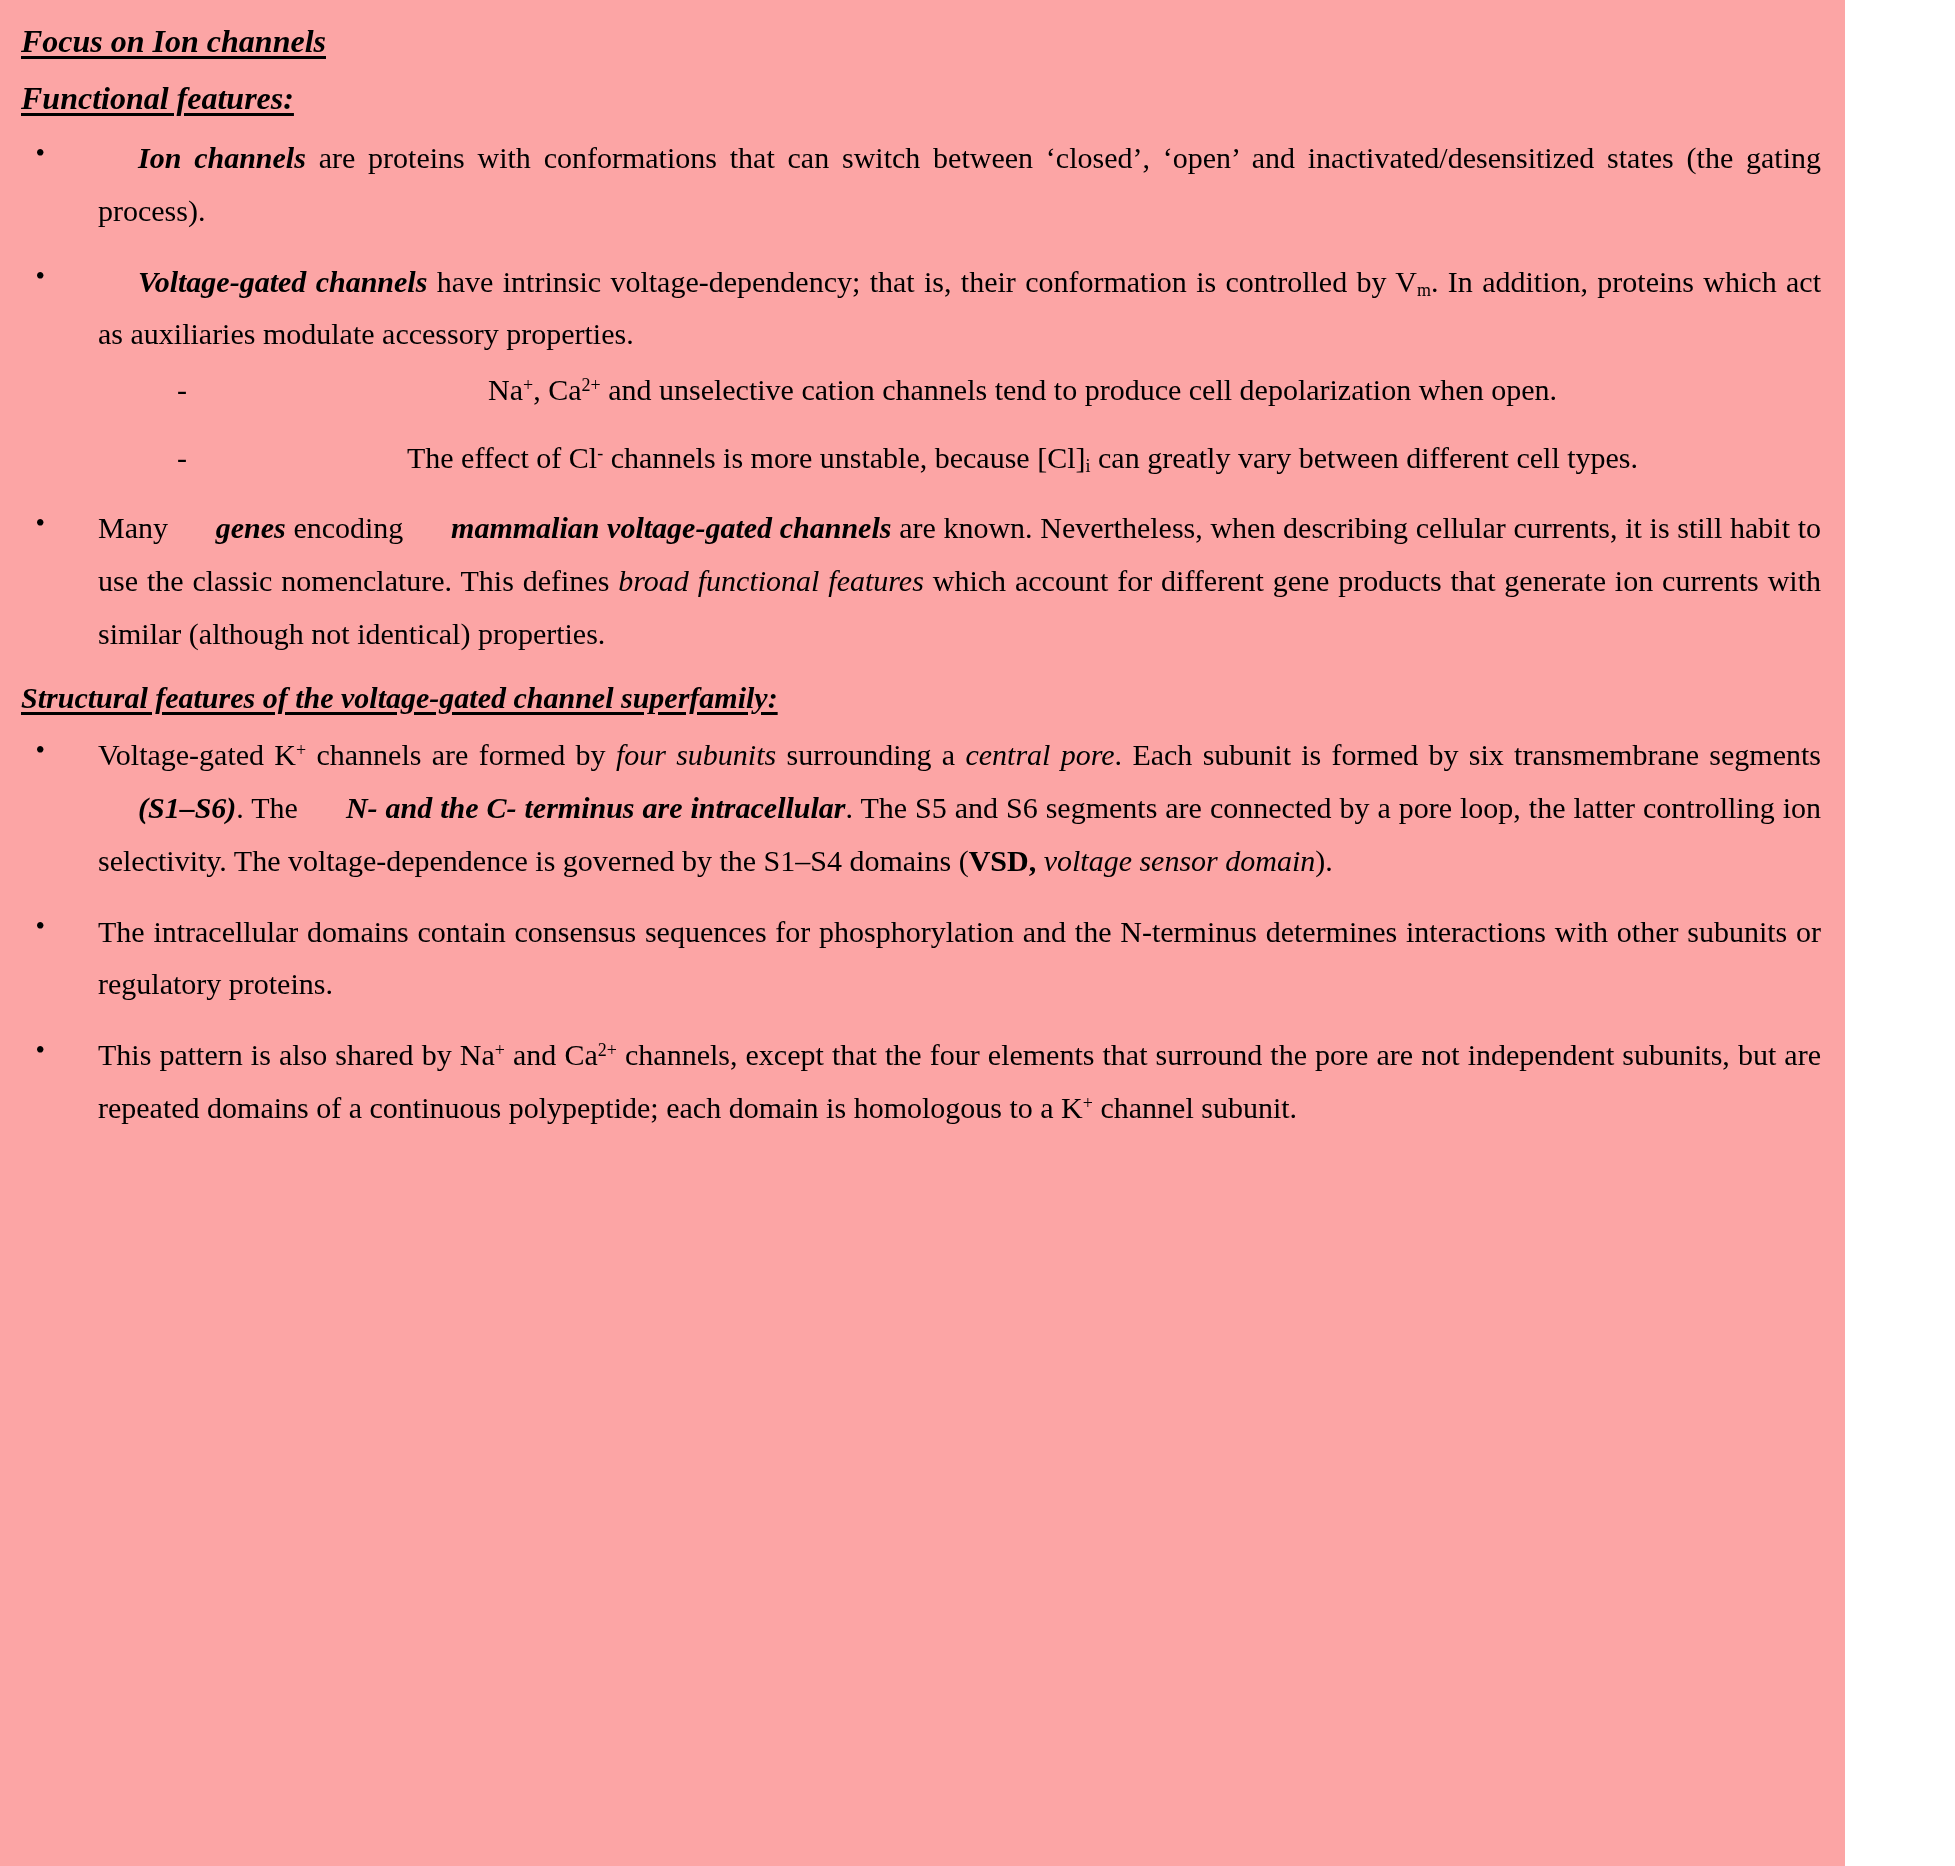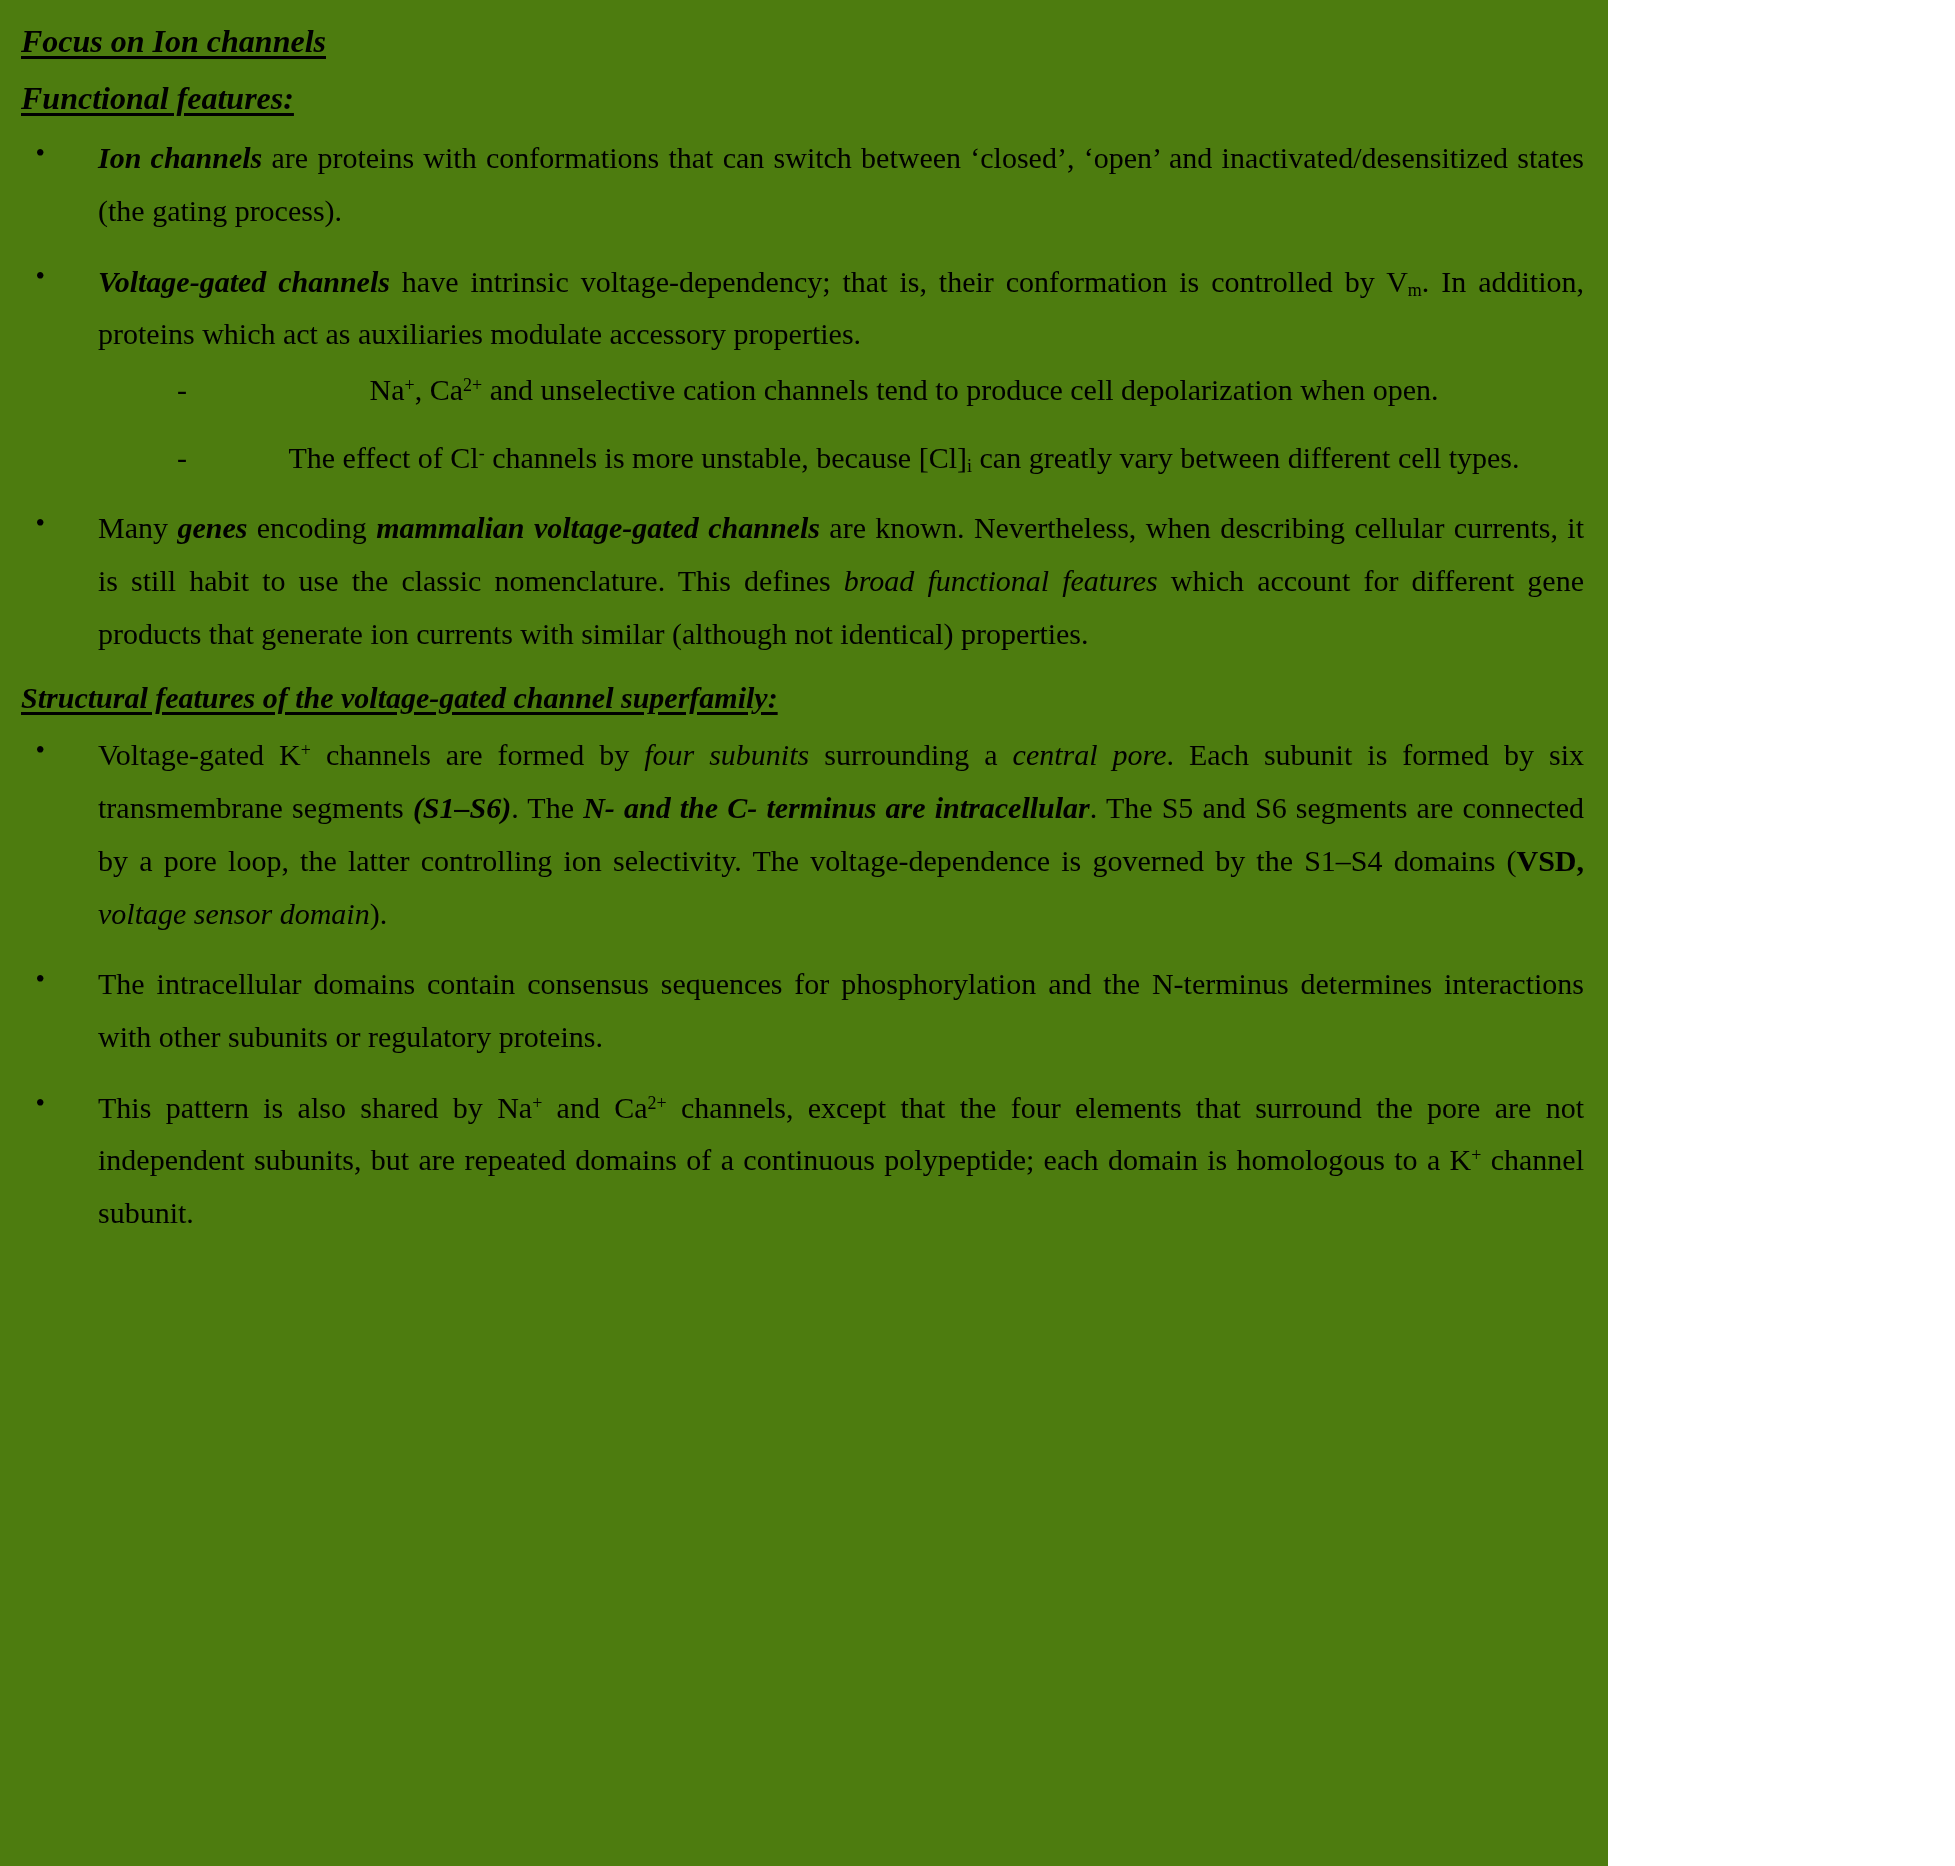--- a/index.html
+++ b/index.html
@@ -9,24 +9,24 @@
   }
   body {
     width: 1955px;
     min-height: 1867px;
     font-family: "Liberation Serif", "DejaVu Serif", serif;
     color: #000000;
     -webkit-font-smoothing: antialiased;
   }
   .page {
     box-sizing: border-box;
-    width: 1608px;
+    width: 1845px;
     min-height: 1867px;
     padding: 21px 24px 21px 21px;
-    background: #4d7c0f;
+    background: #fca5a5;
   }
 
   
   .heading {
     font-style: italic;
     font-weight: bold;
     font-size: 32px;
     line-height: 1.30;
     margin: 0 0 15.6px 0;
     display: block;
@@ -84,21 +84,21 @@
   }
   ul.lvl2 > li::before {
     content: "-";
     position: absolute;
     left: 79px;
     top: 0;
     font-size: 30px;
   }
 
   
-  .bi   { font-weight: bold; font-style: italic; }
+  .bi   { font-weight: bold; font-style: italic; margin-left: 40px; }
   .b    { font-weight: bold; font-style: normal; }
   .i    { font-style: italic; font-weight: normal; }
 
   sup, sub {
     font-size: 0.60em;
     line-height: 0;
   }
   sup { vertical-align: 0.52em; }
   sub { vertical-align: -0.22em; }
 </style>

